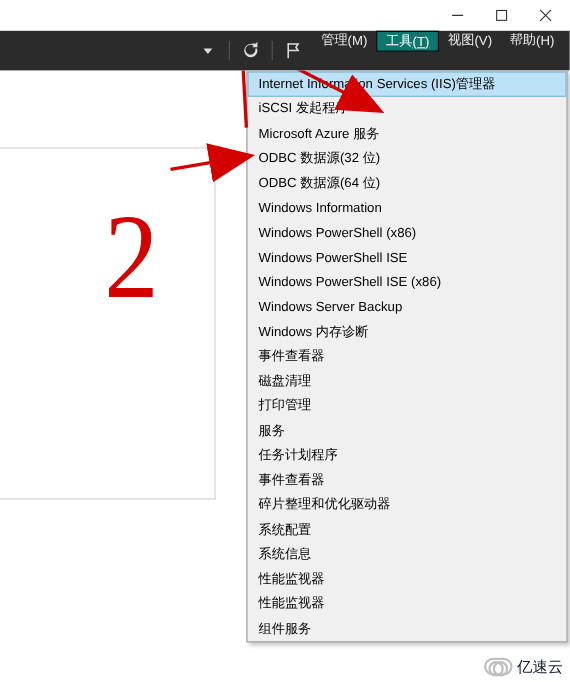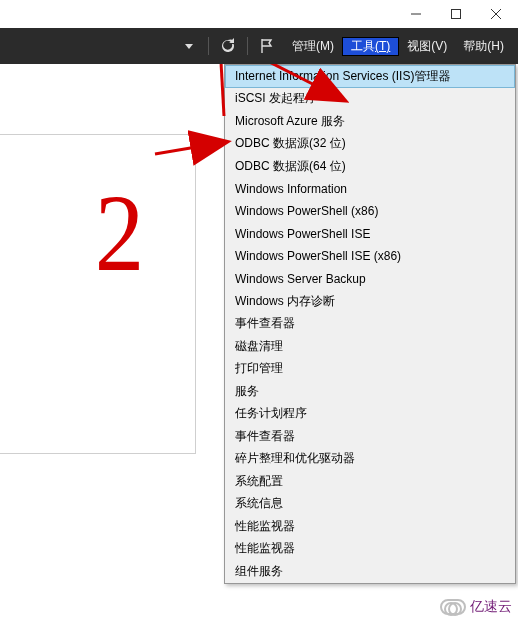--- a/index.html
+++ b/index.html
@@ -6,36 +6,36 @@
   html, body { width: 518px; height: 620px; font-family: "Microsoft YaHei", "Segoe UI", sans-serif; font-size: 12px; background: #fff; overflow: hidden; position: relative; }
 
   .titlebar { height: 28px; background: #fff; display: flex; justify-content: flex-end; align-items: center; padding-right: 2px; gap: 0; }
   .tb-btn { width: 40px; height: 24px; display: flex; align-items: center; justify-content: center; color: #555; }
   .tb-btn svg { width: 12px; height: 12px; }
 
   .toolbar { height: 36px; background: #2b2b2b; display: flex; align-items: center; justify-content: flex-end; padding-right: 6px; color: #eee; }
   .toolbar-left-icons { display: flex; align-items: center; gap: 4px; margin-right: 6px; }
   .tool-icon { width: 22px; height: 22px; display: flex; align-items: center; justify-content: center; color: #ddd; }
   .tool-sep { width: 1px; height: 18px; background: #555; margin: 0 4px; }
-  .menu-items { display: flex; align-items: center; height: 100%; }
+  .menu-items { display: flex; align-items: flex-start; height: 100%; }
   .menu-item { padding: 0 8px; display: flex; align-items: center; color: #eee; font-size: 12px; }
-  .menu-item.active { background: #1d4ed8; color: #fff; border: 1px solid #000; }
+  .menu-item.active { background: #0f766e; color: #fff; border: 1px solid #000; }
   .menu-item.active .mnemonic { text-decoration: underline; }
 
   .content { position: relative; width: 100%; height: calc(100% - 64px); }
   .left-panel-border { position: absolute; left: 0; top: 70px; width: 196px; height: 320px; border-top: 1px solid #cfcfcf; border-right: 1px solid #cfcfcf; border-bottom: 1px solid #cfcfcf; }
 
   .dropdown { position: absolute; left: 224px; top: 0; width: 292px; background: #f0f0f0; border: 1px solid #979797; box-shadow: 2px 2px 4px rgba(0,0,0,.25); }
   .dd-item { height: 22.5px; display: flex; align-items: center; padding-left: 10px; font-size: 12px; color: #000; white-space: nowrap; overflow: hidden; }
   .dd-item.selected { background: #bde2f7; border: 1px solid #7ab6d6; padding-left: 9px; }
 
   .annot-svg { position: absolute; left: 0; top: 0; pointer-events: none; }
   .big2 { position: absolute; left: 92px; top: 106px; font-family: "Brush Script MT", cursive; font-size: 110px; color: #d40000; font-weight: 400; transform: scaleX(.9); }
 
-  .watermark { position: absolute; right: 6px; bottom: 4px; display: flex; align-items: center; gap: 4px; color: #701a75; font-size: 14px; font-weight: 500; }
+  .watermark { position: absolute; right: 6px; bottom: 4px; display: flex; align-items: flex-start; gap: 4px; color: #0f172a; font-size: 14px; font-weight: 500; }
   .wm-logo { width: 26px; height: 16px; border: 2px solid #bfbfbf; border-radius: 10px; position: relative; }
   .wm-logo::before, .wm-logo::after { content: ""; position: absolute; border: 2px solid #bfbfbf; border-radius: 50%; }
   .wm-logo::before { width: 10px; height: 10px; left: 2px; top: 1px; }
   .wm-logo::after { width: 10px; height: 10px; right: 2px; top: 1px; }
 </style>
 </head>
 <body>
 
 <div class="titlebar">
   <div class="tb-btn">

